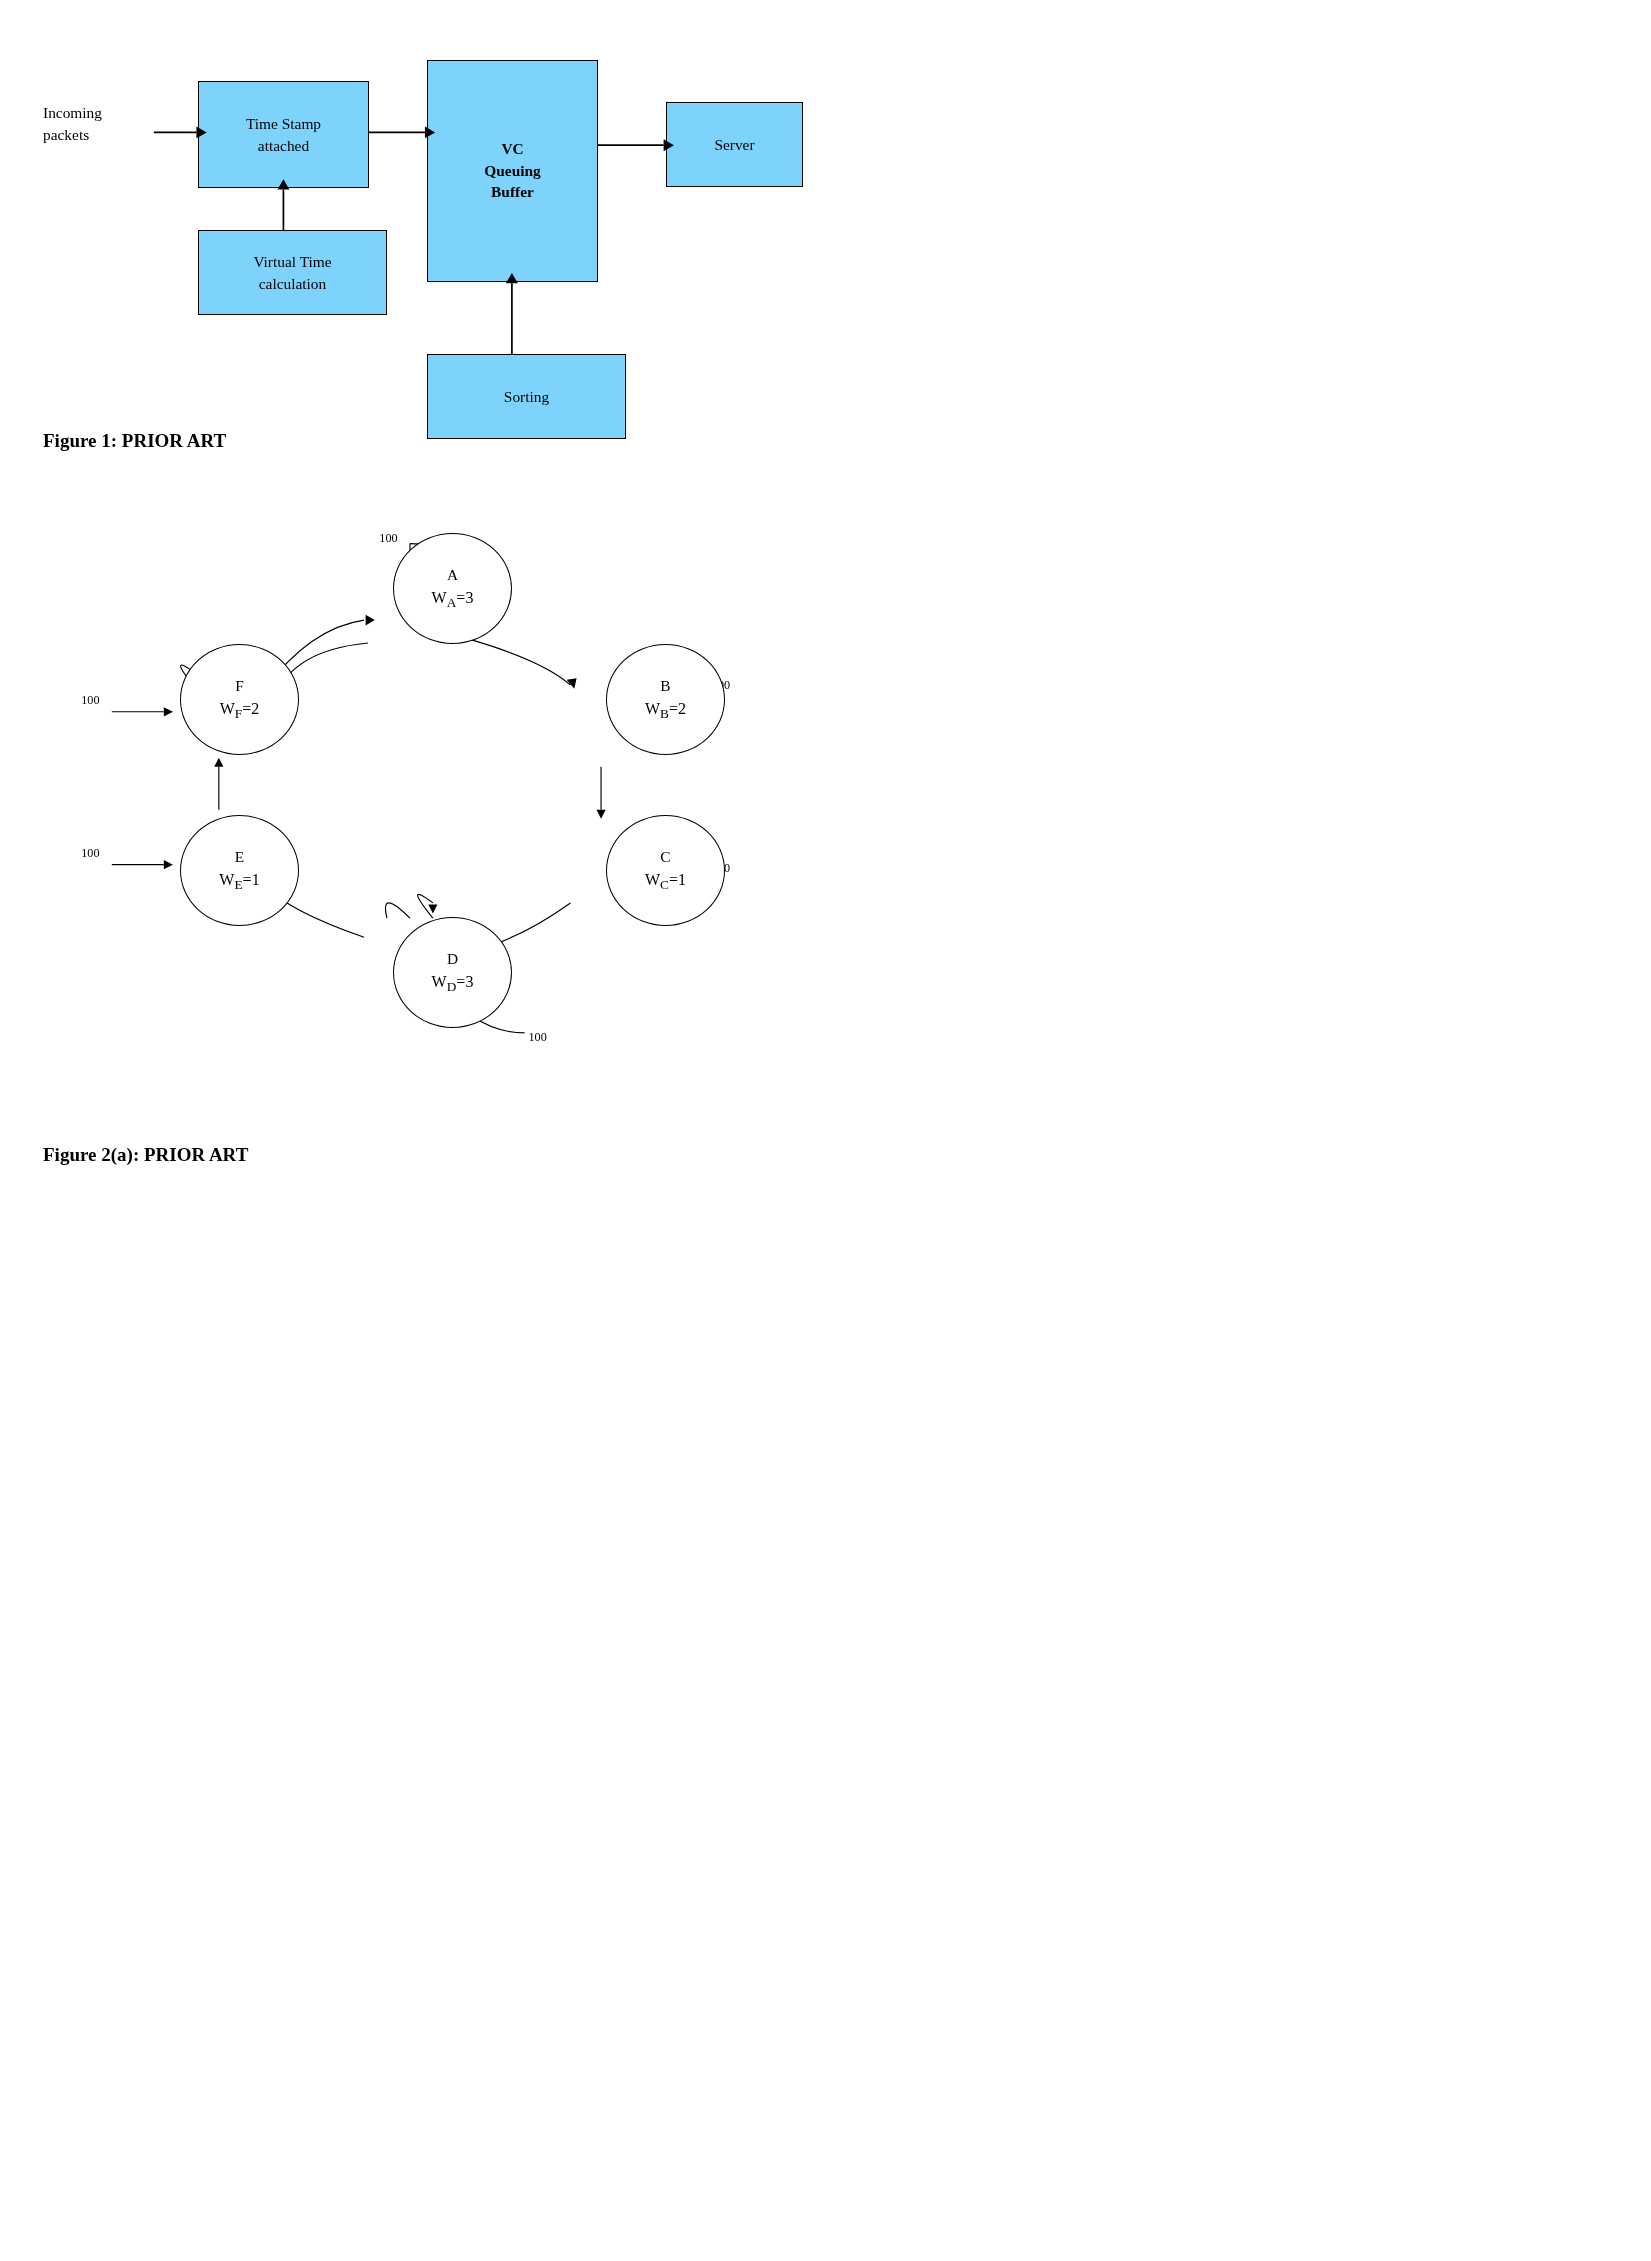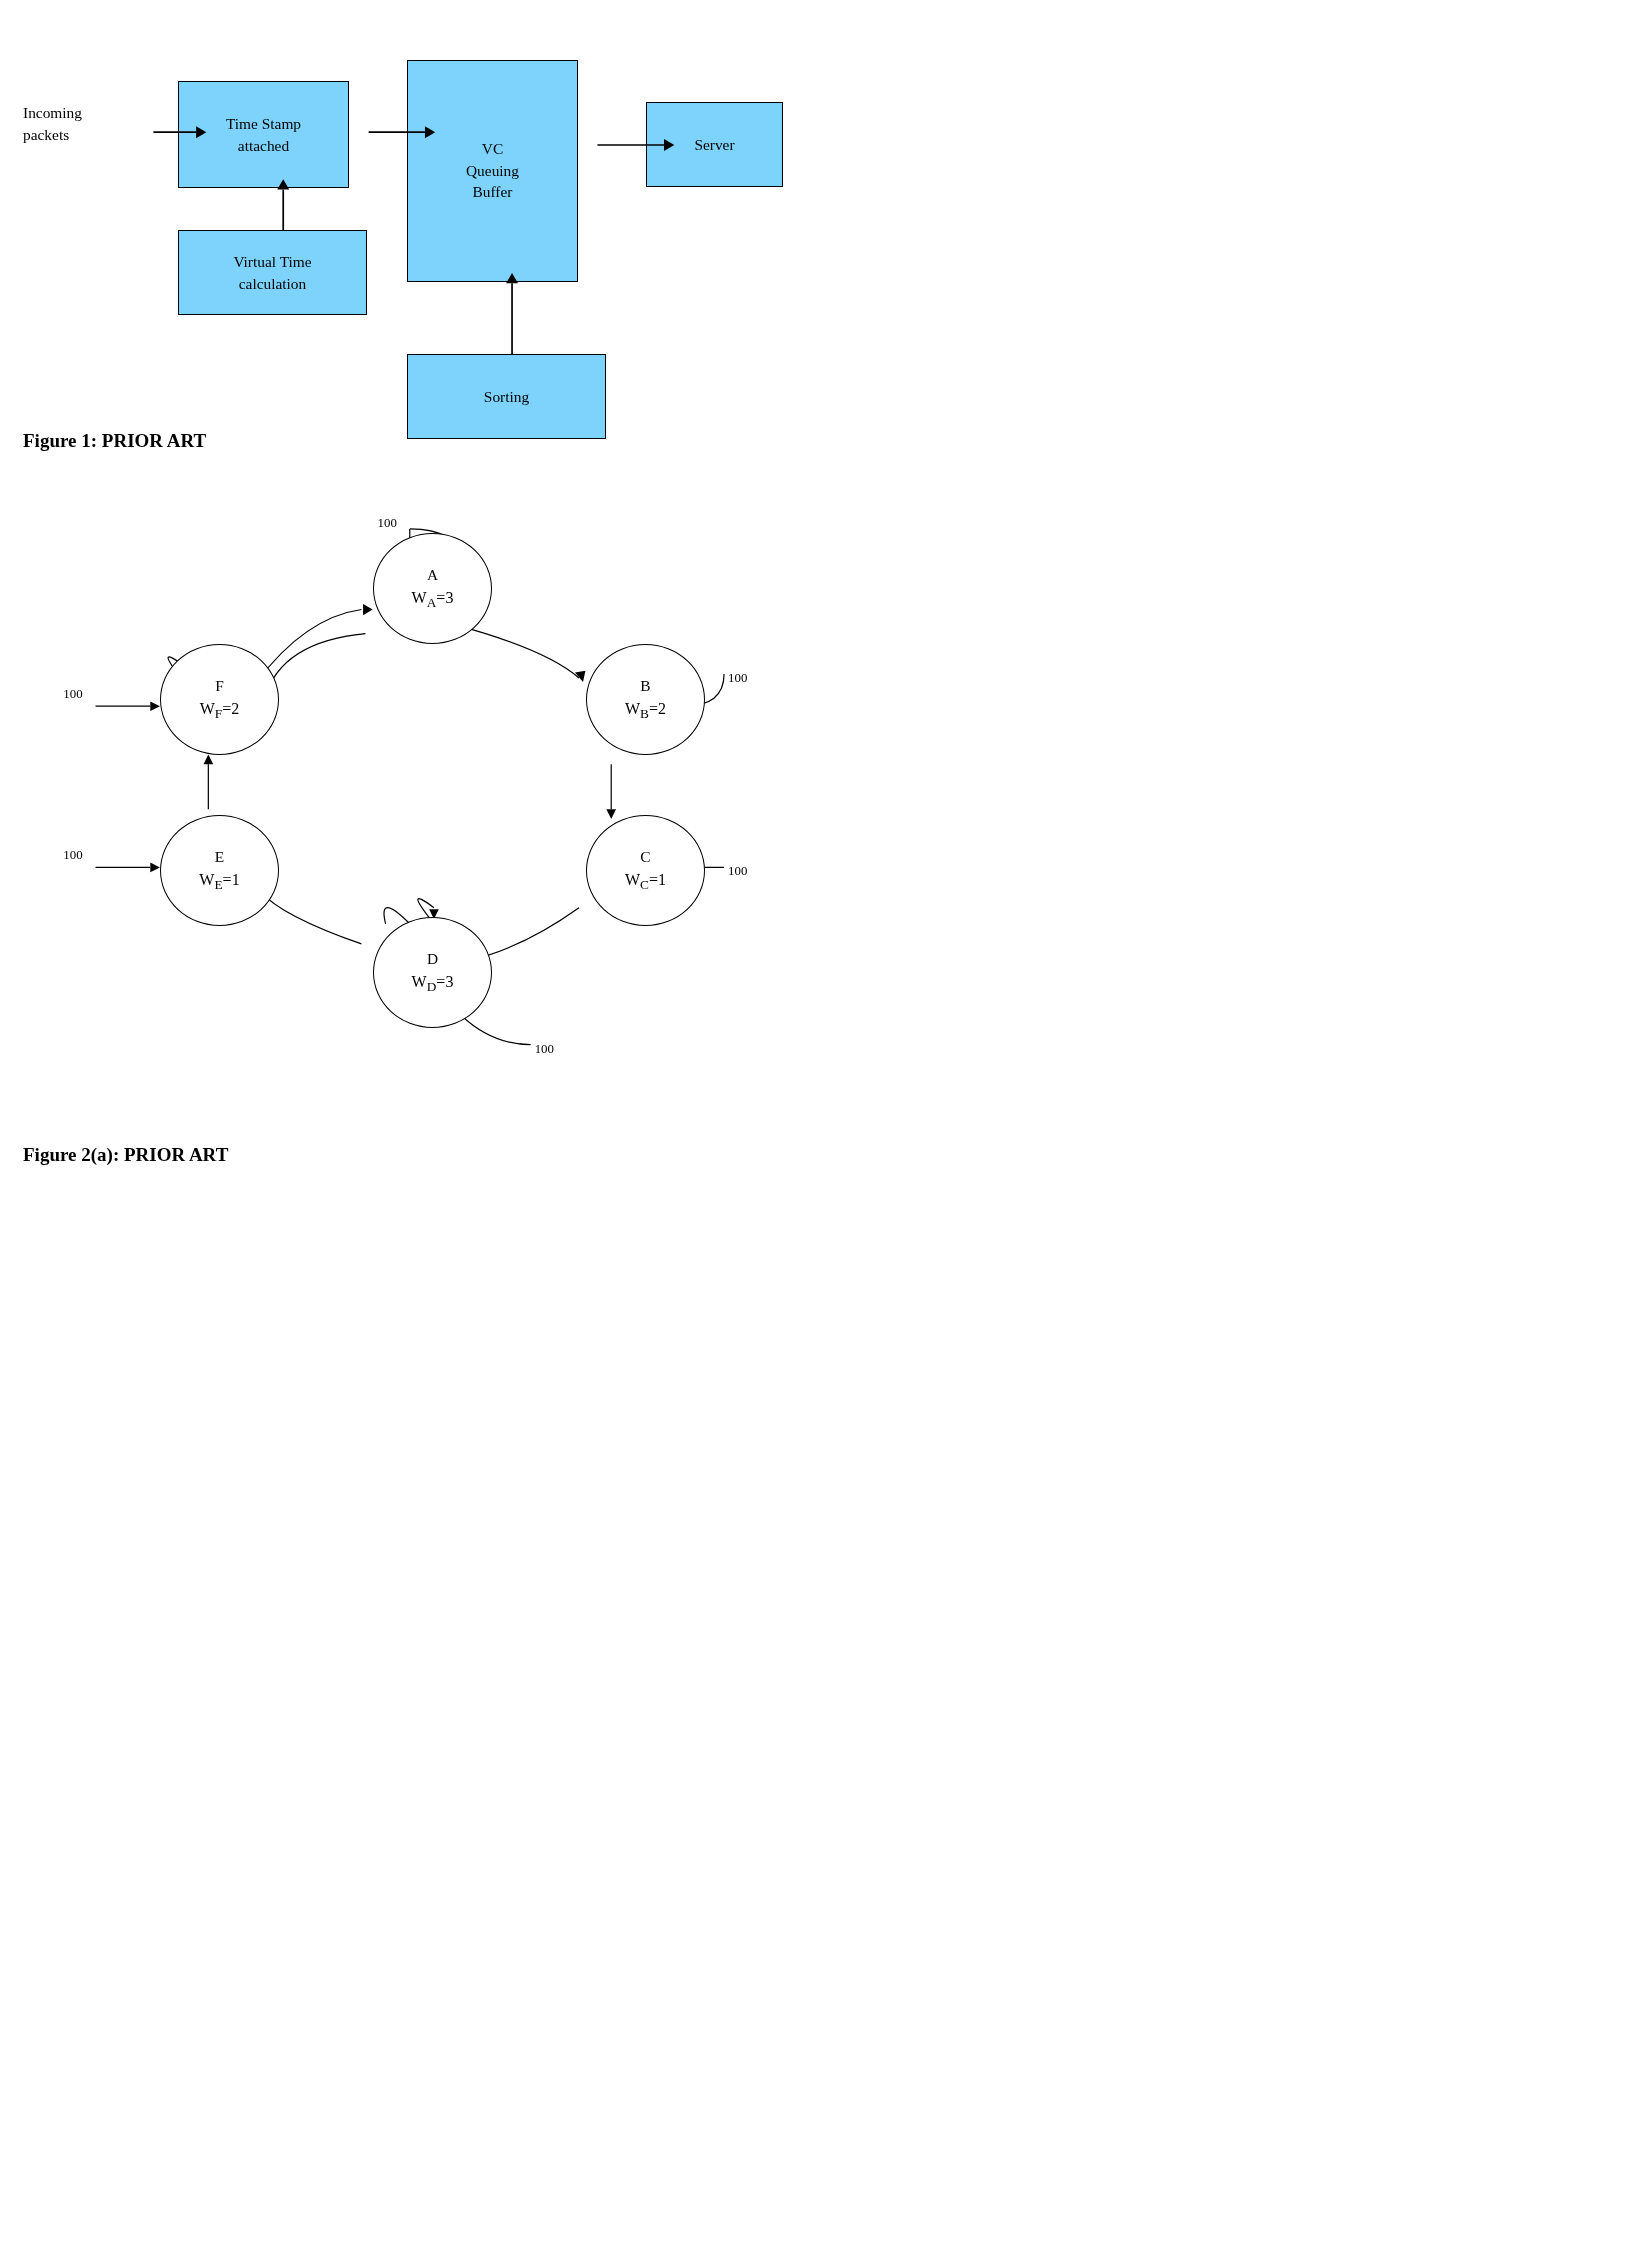--- a/index.html
+++ b/index.html
@@ -10,21 +10,21 @@
       min-height: 1131px;
       position: relative;
       overflow-x: hidden;
     }
 
     .page {
       width: 826px;
       min-height: 1131px;
       background: #fff;
       position: relative;
-      padding: 34px 23px;
+      padding: 34px 43px;
     }
 
     
     .figure1-container {
       position: relative;
       width: 100%;
       height: 444px;
       margin-bottom: 8.5px;
     }
 
@@ -111,21 +111,21 @@
     </div>
 
     <div class="box" style="left:155px; top:47px; width:171px; height:107px;">
       Time Stamp<br>attached
     </div>
 
     <div class="box" style="left:155px; top:196px; width:189px; height:85px;">
       Virtual Time<br>calculation
     </div>
 
-    <div class="box" style="left:384px; top:25.6px; width:171px; height:222px;">
+    <div class="box" style="left:384px; top:25.6px; width:171px; height:222px;font-weight:bold;">
       VC<br>Queuing<br>Buffer
     </div>
 
     <div class="box" style="left:623px; top:68px; width:137px; height:85px;">
       Server
     </div>
 
     <div class="box" style="left:384px; top:320px; width:199px; height:85px;">
       Sorting
     </div>

